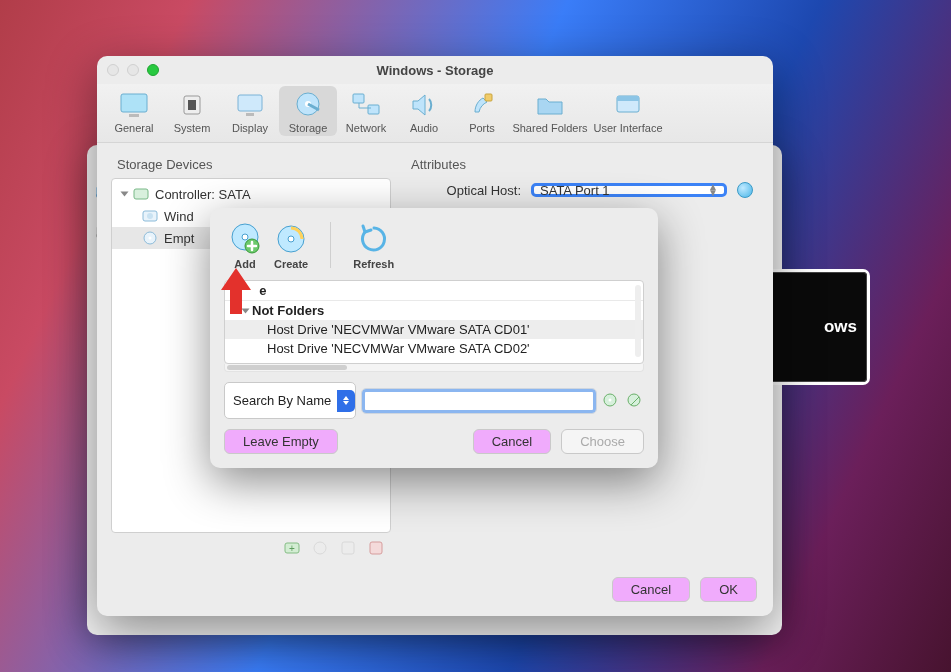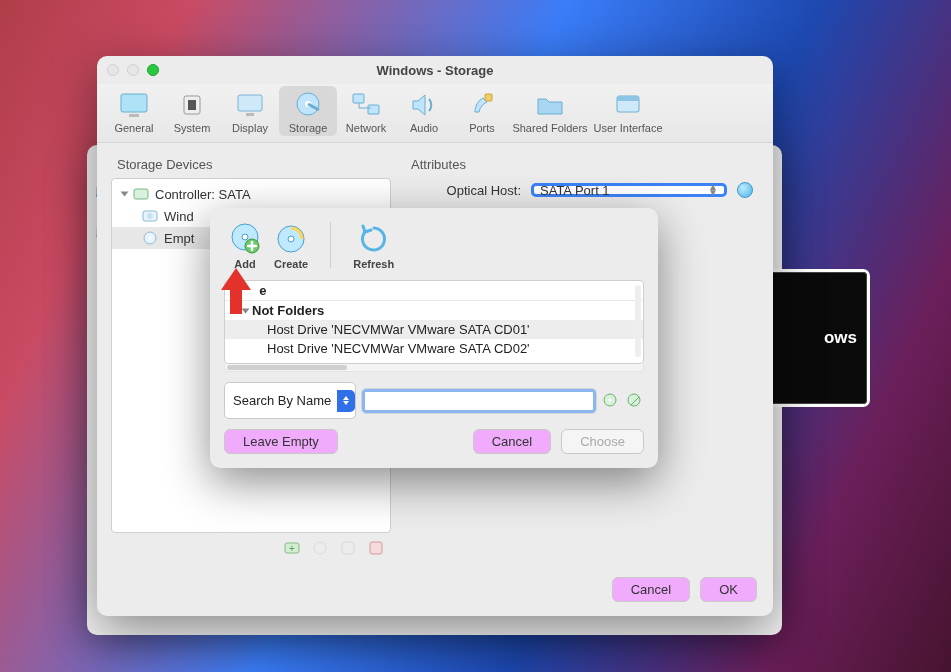--- a/index.html
+++ b/index.html
@@ -20,21 +20,21 @@
     position: absolute;
     left: 87px; top: 145px;
     width: 695px; height: 490px;
     background: #f4f4f4;
     border-radius: 10px;
     box-shadow: 0 10px 40px rgba(0,0,0,.35);
   }
   .bgwin2 {
     position: absolute;
     left: 742px; top: 272px;
-    width: 125px; height: 132px;
+    width: 125px; height: 110px;
     background: #0a0a0a;
     border-radius: 4px;
     box-shadow: inset 0 0 0 1px #444, 0 0 0 3px #fff;
     color: #fff;
     display: flex; align-items: center; justify-content: flex-end;
     padding-right: 10px;
     font-weight: 800; font-size: 17px;
   }
   .sideicons {
     position: absolute;

